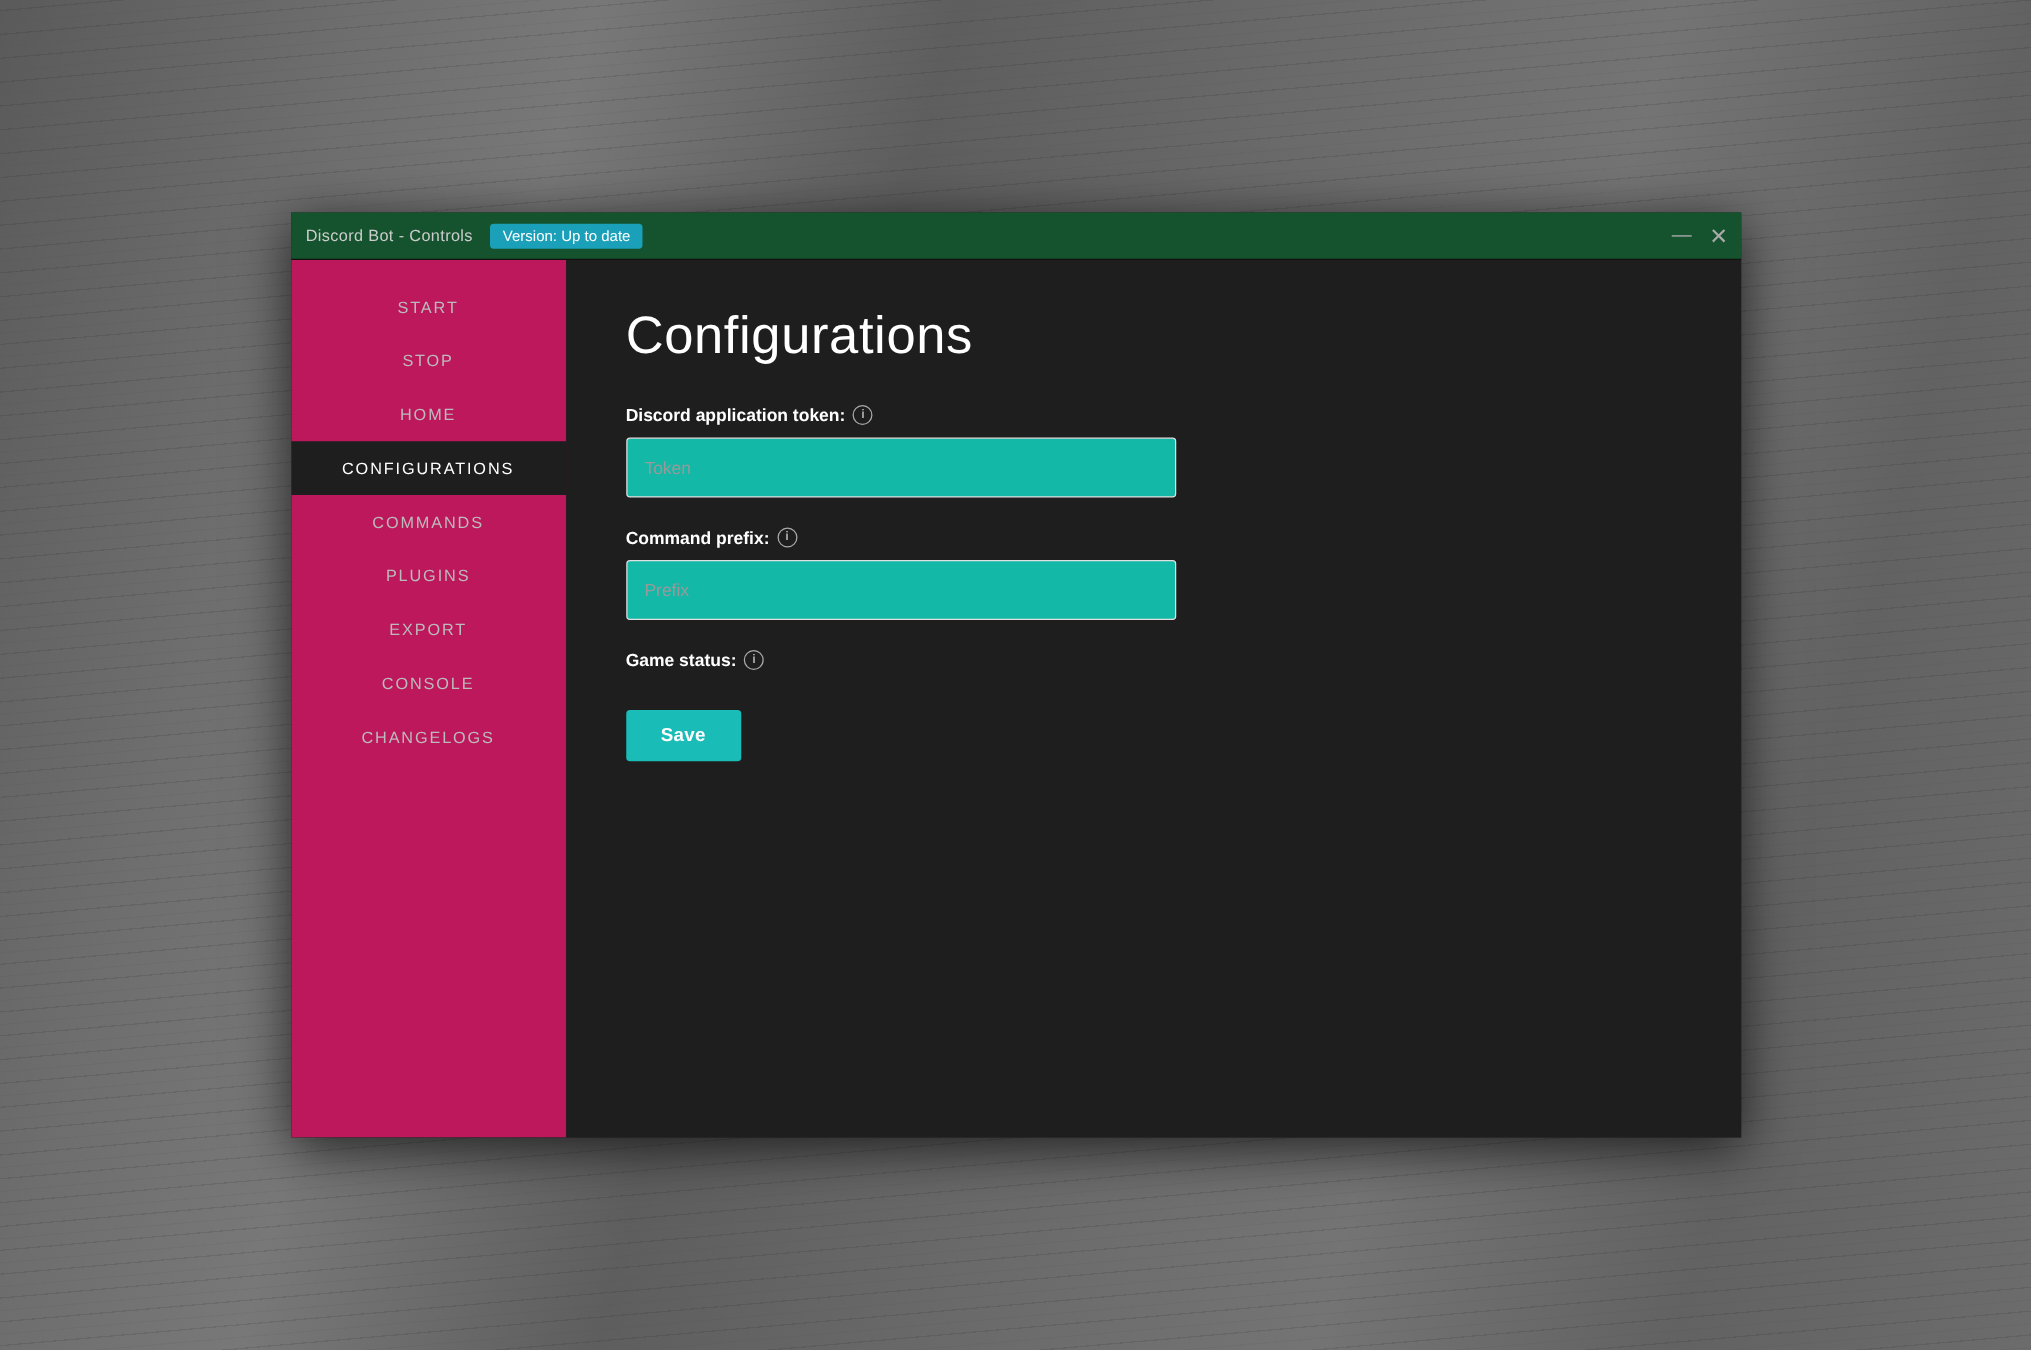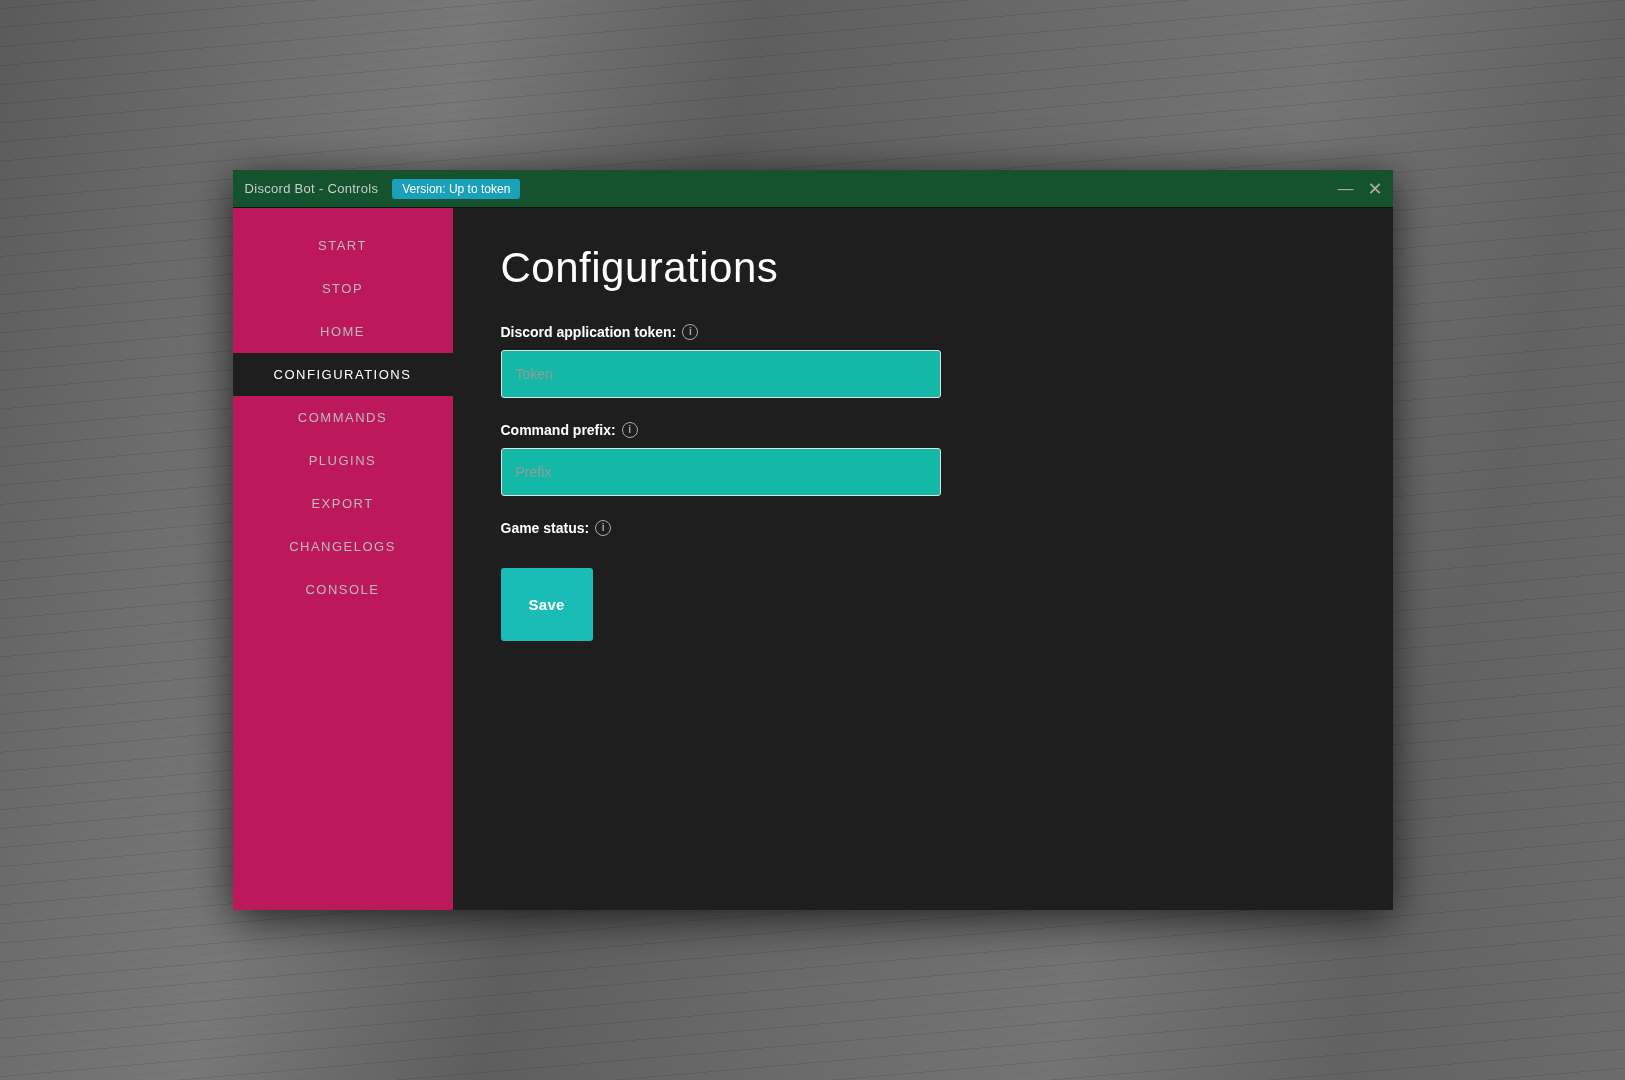--- a/index.html
+++ b/index.html
@@ -221,54 +221,54 @@
       color: #999;
       font-size: 14px;
     }
 
     .save-button {
       margin-top: 8px;
       background-color: #1abcb8;
       color: #fff;
       border: none;
       border-radius: 3px;
-      padding: 28px 28px;
+      padding: 12px 28px;
       font-size: 15px;
       font-weight: 600;
       cursor: pointer;
       letter-spacing: 0.3px;
     }
   </style>
 </head>
 <body>
 
 <div class="window">
 
   <div class="titlebar">
     <span class="titlebar-app-name">Discord Bot - Controls</span>
-    <span class="titlebar-version-badge">Version: Up to token</span>
+    <span class="titlebar-version-badge">Version: Up to date</span>
     <div class="titlebar-controls">
       <span class="titlebar-minimize">—</span>
       <span class="titlebar-close">✕</span>
     </div>
   </div>
 
   <div class="main-area">
 
     <nav class="sidebar">
 
     <div class="sidebar-item">START</div>
         <div class="sidebar-item">STOP</div>
         <div class="sidebar-item">HOME</div>
         <div class="sidebar-item active">CONFIGURATIONS</div>
         <div class="sidebar-item">COMMANDS</div>
         <div class="sidebar-item">PLUGINS</div>
         <div class="sidebar-item">EXPORT</div>
+        <div class="sidebar-item">CONSOLE</div>
         <div class="sidebar-item">CHANGELOGS</div>
-        <div class="sidebar-item">CONSOLE</div>
       </nav>
 
     <div class="content">
       <h1 class="page-title">Configurations</h1>
 
       
       <div id="fields-container">
           <div class="field-group"><div class="field-label">Discord application token: <span class="info-icon">i</span></div><input type="text" class="field-input" placeholder="Token" style=""></div>
           <div class="field-group"><div class="field-label">Command prefix: <span class="info-icon">i</span></div><input type="text" class="field-input" placeholder="Prefix" style=""></div>
           <div class="field-group"><div class="field-label">Game status: <span class="info-icon">i</span></div></div>

